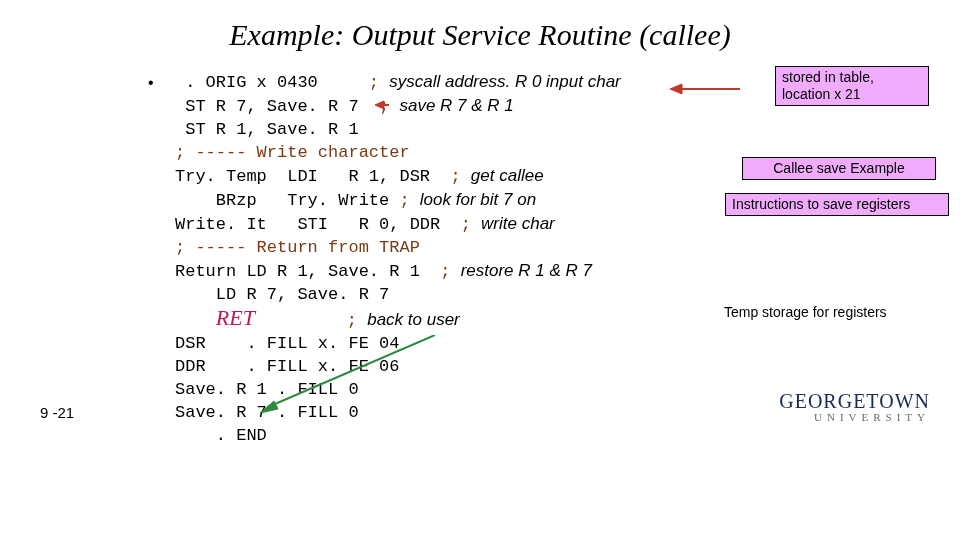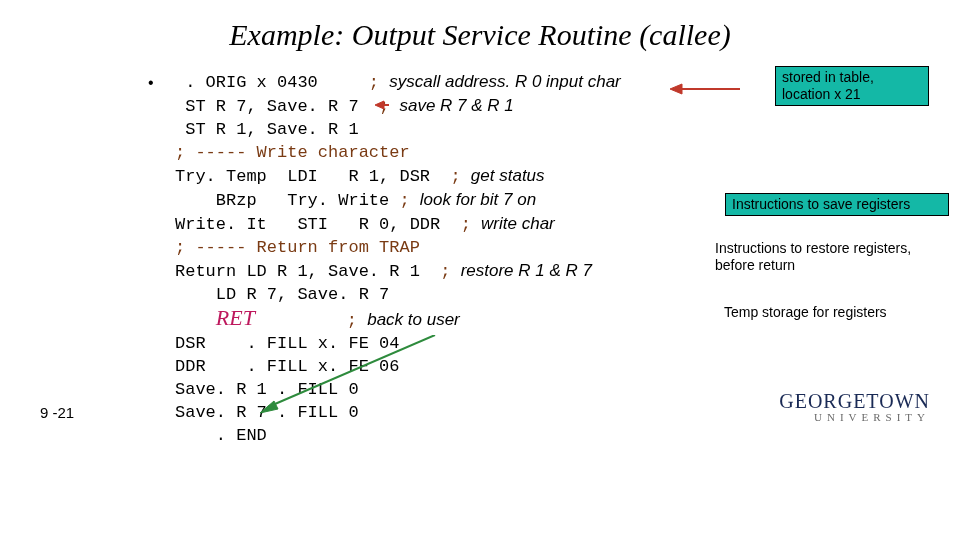--- a/index.html
+++ b/index.html
@@ -68,21 +68,21 @@
     stroke: #2e8b3d;
     fill: #2e8b3d;
   }
   .note-box {
     position: absolute;
     border: 1px solid #000;
     padding: 2px 6px;
     font-family: Arial, sans-serif;
     font-size: 14px;
     line-height: 17px;
-    background: #14b8a6;
+    background: #f0abfc;
   }
   .note-text {
     position: absolute;
     font-family: Arial, sans-serif;
     font-size: 14px;
     line-height: 17px;
   }
   .slide-num {
     position: absolute;
     left: 40px;
@@ -107,21 +107,21 @@
 <div class="slide">
 
   <div class="title">Example: Output Service Routine (callee)</div>
 
   <div class="bullet">•</div>
 
   <div class="code"><span> . ORIG x 0430     </span><span class="brown">; </span><span class="comment">syscall address. R 0 input char</span>
 <span> ST R 7, Save. R 7  </span><span class="brown">; </span><span class="comment">save R 7 &amp; R 1</span>
 <span> ST R 1, Save. R 1</span>
 <span class="brown">; ----- Write character</span>
-<span>Try. Temp  LDI   R 1, DSR  </span><span class="brown">; </span><span class="comment">get status</span>
+<span>Try. Temp  LDI   R 1, DSR  </span><span class="brown">; </span><span class="comment">get callee</span>
 <span>    BRzp   Try. Write </span><span class="brown">; </span><span class="comment">look for bit 7 on</span>
 <span>Write. It   STI   R 0, DDR  </span><span class="brown">; </span><span class="comment">write char</span>
 <span class="brown">; ----- Return from TRAP</span>
 <span>Return LD R 1, Save. R 1  </span><span class="brown">; </span><span class="comment">restore R 1 &amp; R 7</span>
 <span>    LD R 7, Save. R 7</span>
 <span>    </span><span class="ret">RET</span><span>         </span><span class="brown">; </span><span class="comment">back to user</span>
 <span>DSR    . FILL x. FE 04</span>
 <span>DDR    . FILL x. FE 06</span>
 <span>Save. R 1 . FILL 0</span>
 <span>Save. R 7 . FILL 0</span>
@@ -137,24 +137,24 @@
     <polygon points="0,7 9,3 9,11"></polygon>
   </svg>
 
   <svg class="arrow-green" style="left:260px; top:335px;" width="180" height="80">
     <line x1="175" y1="0" x2="8" y2="72" stroke-width="2"></line>
     <polygon points="0,78 14,66 18,74"></polygon>
   </svg>
 
   <div class="note-box" style="left:775px; top:66px; width:140px;">stored in table,<br>location x 21</div>
 
+  <div class="note-box" style="left:742px; top:157px; width:180px; text-align:center;">Callee save Example</div>
 
   <div class="note-box" style="left:725px; top:193px; width:210px;">Instructions to save registers</div>
 
-  <div class="note-text" style="left:715px; top:240px; width:235px;">Instructions to restore registers,<br>before return</div>
 
   <div class="note-text" style="left:724px; top:304px; width:210px;">Temp storage for registers</div>
 
   <div class="slide-num">9 -21</div>
 
   <div class="logo">
     <span class="g">GEORGETOWN</span>
     <span class="u">UNIVERSITY</span>
   </div>
 

